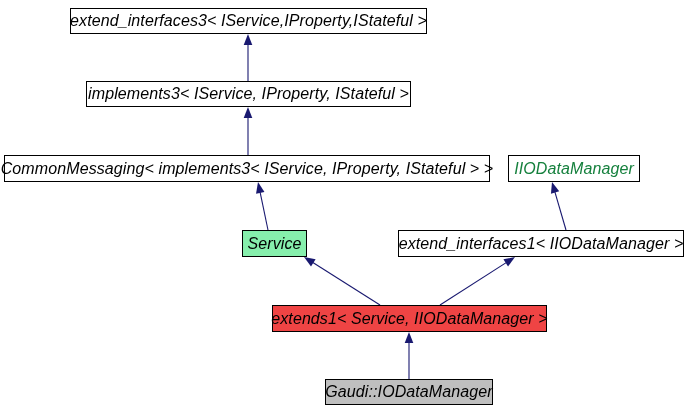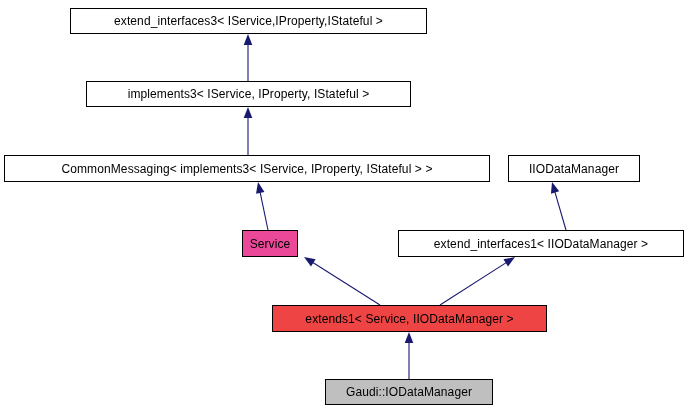--- a/index.html
+++ b/index.html
@@ -23,28 +23,29 @@
     width: 688px;
     height: 411px;
     pointer-events: none;
   }
   .node {
     position: absolute;
     box-sizing: border-box;
     border: 1px solid #000000;
     background: #ffffff;
     color: #000000;
-    font-size: 12px;
+    font-size: 16px;
     line-height: 1;
     display: flex;
     align-items: center;
     justify-content: center;
     white-space: nowrap;
     letter-spacing: 0.1px;
     z-index: 2;
+    font-style: italic;
   }
   .node.highlight {
     background: #bfbfbf;
   }
   .node-label {
     display: block;
     padding: 0 6px;
   }
 </style>
 </head>
@@ -86,24 +87,24 @@
   <div id="nodes-layer">
       <div class="node" style="left: 70px; top: 8px; width: 357px; height: 26px; border-color: rgb(0, 0, 0); color: rgb(0, 0, 0); background: rgb(255, 255, 255);">
         <span class="node-label">extend_interfaces3&lt; IService,IProperty,IStateful &gt;</span>
       </div>
       <div class="node" style="left: 86px; top: 81px; width: 325px; height: 26px; border-color: rgb(0, 0, 0); color: rgb(0, 0, 0); background: rgb(255, 255, 255); justify-content: center;">
         <span class="node-label">implements3&lt; IService, IProperty, IStateful &gt;</span>
       </div>
       <div class="node" style="left: 4px; top: 155px; width: 486px; height: 27px; border-color: rgb(0, 0, 0); color: rgb(0, 0, 0); background: rgb(255, 255, 255); justify-content: center;">
         <span class="node-label">CommonMessaging&lt; implements3&lt; IService, IProperty, IStateful &gt; &gt;</span>
       </div>
-      <div class="node" style="left: 508px; top: 155px; width: 132px; height: 27px; border-color: rgb(0, 0, 0); color: #000000; background: rgb(255, 255, 255);">
+      <div class="node" style="left: 508px; top: 155px; width: 132px; height: 27px; border-color: rgb(0, 0, 0); color: #15803d; background: rgb(255, 255, 255);">
         <span class="node-label">IIODataManager</span>
       </div>
-      <div class="node" style="left: 242px; top: 230px; width: 56px; height: 27px; border-color: rgb(0, 0, 0); color: rgb(0, 0, 0); background: #ec4899;">
+      <div class="node" style="left: 242px; top: 230px; width: 65px; height: 27px; border-color: rgb(0, 0, 0); color: rgb(0, 0, 0); background: #86efac;">
         <span class="node-label">Service</span>
       </div>
       <div class="node" style="left: 398px; top: 230px; width: 286px; height: 27px; border-color: rgb(0, 0, 0); color: rgb(0, 0, 0); background: rgb(255, 255, 255);">
         <span class="node-label">extend_interfaces1&lt; IIODataManager &gt;</span>
       </div>
       <div class="node" style="left: 272px; top: 305px; width: 275px; height: 27px; border-color: rgb(0, 0, 0); color: rgb(0, 0, 0); background: #ef4444;">
         <span class="node-label">extends1&lt; Service, IIODataManager &gt;</span>
       </div>
       <div class="node highlight" style="left: 325px; top: 379px; width: 168px; height: 26px; border-color: rgb(0, 0, 0); color: rgb(0, 0, 0); background: rgb(191, 191, 191);">
         <span class="node-label">Gaudi::IODataManager</span>

